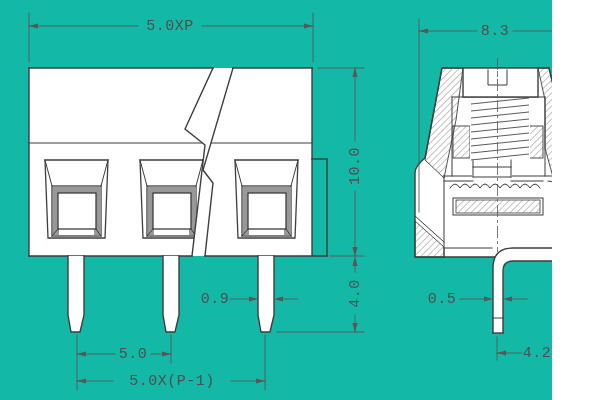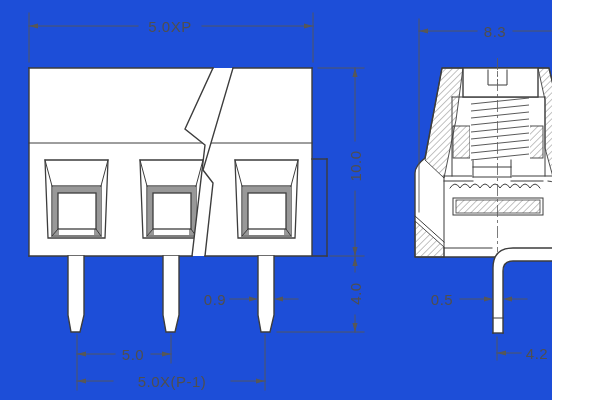--- a/index.html
+++ b/index.html
@@ -1,17 +1,17 @@
 <!DOCTYPE html>
 <html><head>
 <meta charset="utf-8">
 <style>
   html,body{margin:0;padding:0;background:#fff;}
-  .stage{width:552px;height:400px;background:#1d4ed8;overflow:hidden;position:relative;
-         font-family:Liberation Sans, sans-serif;}
+  .stage{width:552px;height:400px;background:#14b8a6;overflow:hidden;position:relative;
+         font-family:Liberation Mono, monospace;}
   svg{display:block;}
   .geo{stroke:#3d3d3d;stroke-width:1.4;fill:none;stroke-linecap:square;}
   .geo-thin{stroke:#3d3d3d;stroke-width:1;fill:none;stroke-linecap:square;}
   .fillw{fill:#ffffff;}
   .dim{stroke:#575757;stroke-width:0.9;fill:none;stroke-linecap:square;}
   .arr{fill:#575757;stroke:none;}
   .dtxt{fill:#4f4f4f;font-size:15px;letter-spacing:0.5px;}
   .gray{fill:#989898;}
   .hatchf{fill:url(#hatch);}
   .coil{stroke:#474747;stroke-width:0.9;}

